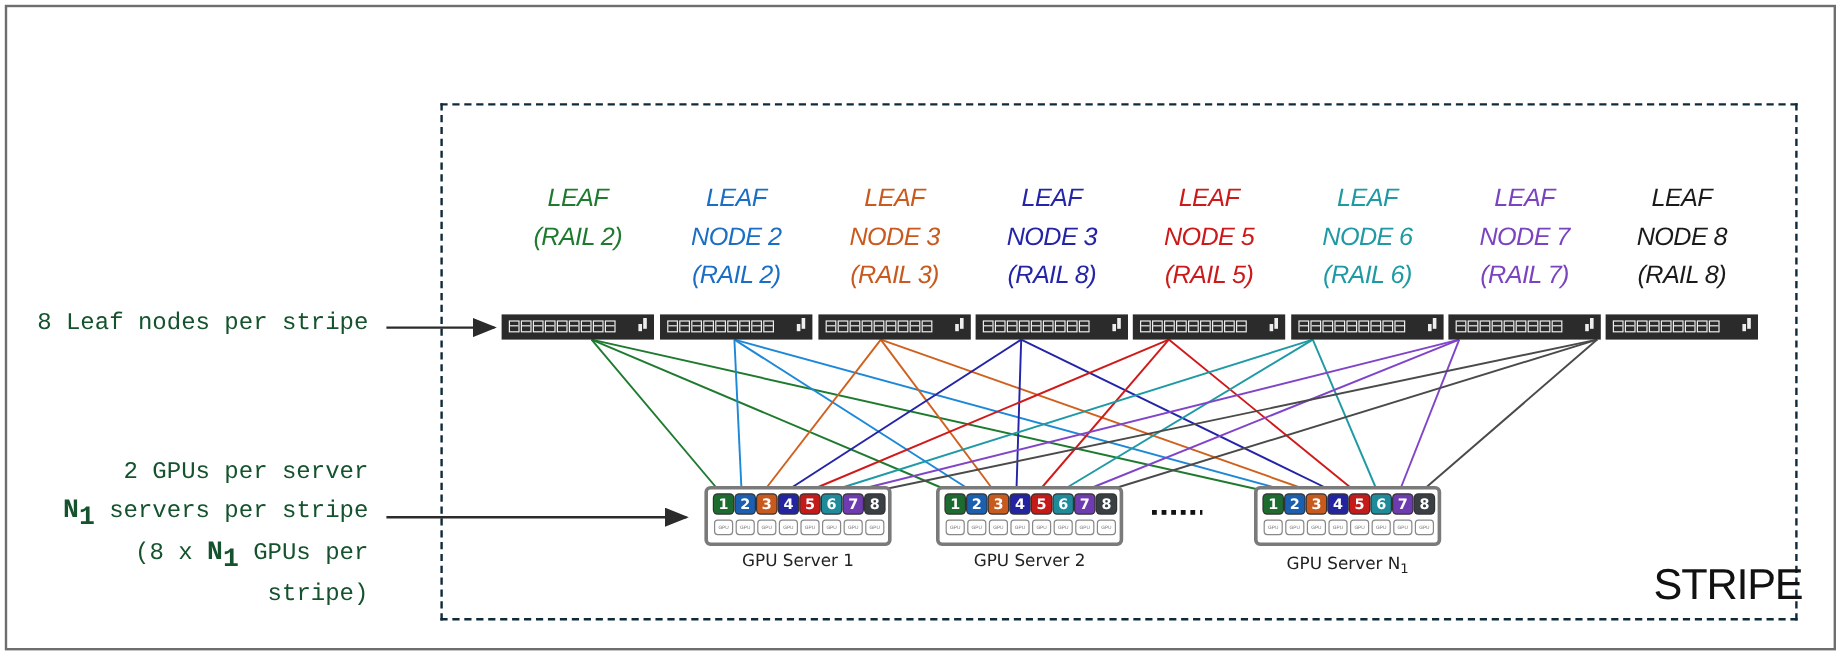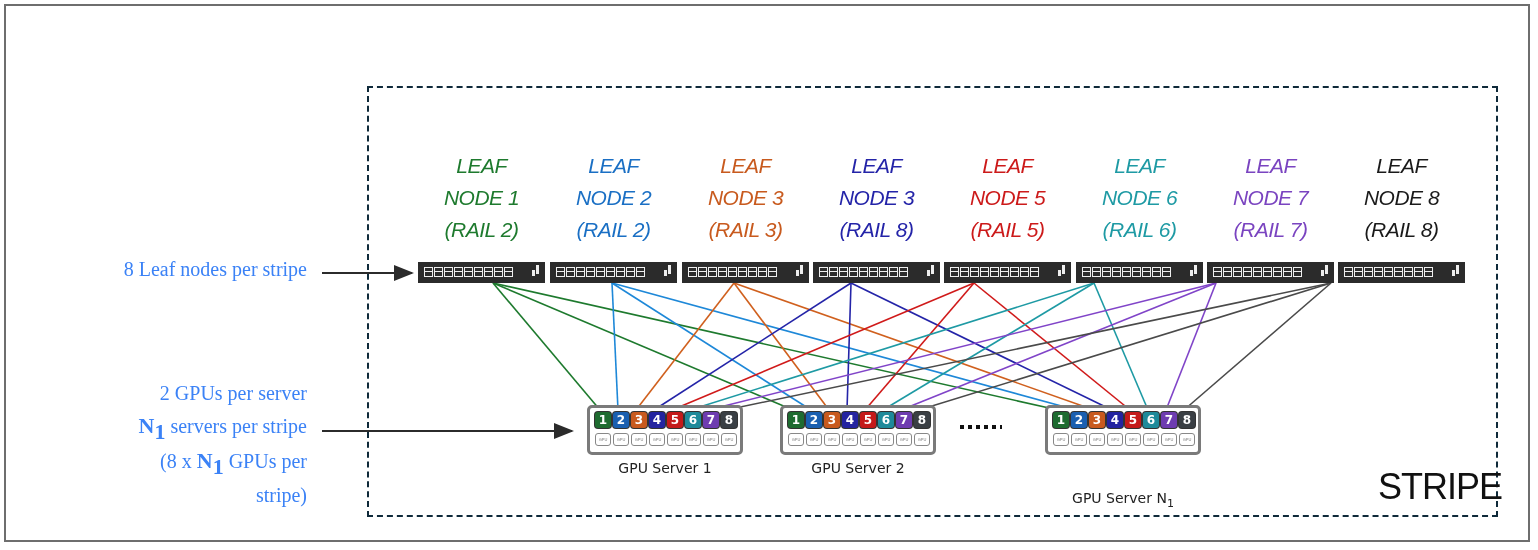--- a/index.html
+++ b/index.html
@@ -14,21 +14,21 @@
   .switch .port::after{content:"";position:absolute;left:0;right:0;top:3px;border-top:1px solid #eee;}
   .switch .mgmt{position:absolute;right:5px;top:3px;width:8px;height:14px;}
   .switch .mgmt i{position:absolute;background:#eee;display:block;}
   #lines{position:absolute;left:0;top:0;}
   .server{position:absolute;top:405px;width:156px;height:50px;border:3px solid #7a7a7a;border-radius:5px;box-sizing:border-box;background:#fff;}
   .gpu-row{position:absolute;left:5px;top:4px;display:flex;gap:2px;}
   .nic{width:16px;height:16px;border-radius:3px;color:#fff;font-size:12px;font-weight:bold;text-align:center;line-height:16px;font-family:"DejaVu Sans",sans-serif;box-shadow:0 0 0 1px #333;}
   .chip-row{position:absolute;left:5px;top:25px;display:flex;gap:2px;}
   .chip{width:16px;height:13px;border:1px solid #888;border-radius:3px;box-sizing:border-box;font-size:4px;color:#777;text-align:center;line-height:11px;}
   .server-label{position:absolute;top:460px;font-family:"DejaVu Sans",sans-serif;font-size:14px;color:#222;text-align:center;}
-  .side-text{position:absolute;right:1231px;font-family:Liberation Serif, serif;font-size:20px;color:#3b82f6;text-align:left;white-space:nowrap;}
+  .side-text{position:absolute;right:1231px;font-family:Liberation Mono, monospace;font-size:20px;color:#14532d;text-align:left;white-space:nowrap;}
   .n1{font-weight:bold;font-size:22px;}
   .n1 sub{font-size:22px;vertical-align:-6px;}
   #stripe-label{position:absolute;left:1378px;top:466px;font-size:36px;color:#111;letter-spacing:-1px;}
   #dots{position:absolute;left:960px;top:425px;display:flex;gap:4px;align-items:center;}
   #dots i{width:4px;height:4px;background:#111;display:block;}
   #dots i.last{width:2px;}
 </style>
 </head>
 <body>
 
@@ -67,21 +67,20 @@
       <line x1="1216" y1="283" x2="1166" y2="410" stroke="#8044c8" stroke-width="1.6"></line>
       <line x1="1331" y1="283" x2="726" y2="410" stroke="#4a4a4a" stroke-width="1.6"></line>
       <line x1="1331" y1="283" x2="919" y2="410" stroke="#4a4a4a" stroke-width="1.6"></line>
       <line x1="1331" y1="283" x2="1184" y2="410" stroke="#4a4a4a" stroke-width="1.6"></line>
     </g>
 </svg>
 
 <div id="leaf-labels">
     <div class="leaf-label" style="left: 416px; color: rgb(30, 122, 46);">
       <span>LEAF</span>
-      <span>NODE 1</span>
       <span>(RAIL 2)</span>
     </div>
     <div class="leaf-label" style="left: 548px; color: rgb(26, 111, 196);">
       <span>LEAF</span>
       <span>NODE 2</span>
       <span>(RAIL 2)</span>
     </div>
     <div class="leaf-label" style="left: 680px; color: rgb(200, 90, 30);">
       <span>LEAF</span>
       <span>NODE 3</span>
@@ -315,21 +314,21 @@
       <div class="chip">GPU</div>
       <div class="chip">GPU</div>
       <div class="chip">GPU</div>
       <div class="chip">GPU</div>
       <div class="chip">GPU</div>
     </div>
   </div>
 
 <div class="server-label" style="left:587px;width:156px;"><span>GPU Server 1</span></div>
 <div class="server-label" style="left:780px;width:156px;"><span>GPU Server 2</span></div>
-<div class="server-label" style="left:1045px;width:156px;top:462px;margin-top:28px;"><span>GPU Server N</span><sub style="font-size:11px;">1</sub></div>
+<div class="server-label" style="left:1045px;width:156px;top:462px;"><span>GPU Server N</span><sub style="font-size:11px;">1</sub></div>
 
 <div id="dots">
   <i></i>
     <i></i>
     <i></i>
     <i></i>
     <i></i>
     <i class="last"></i>
 </div>
 

